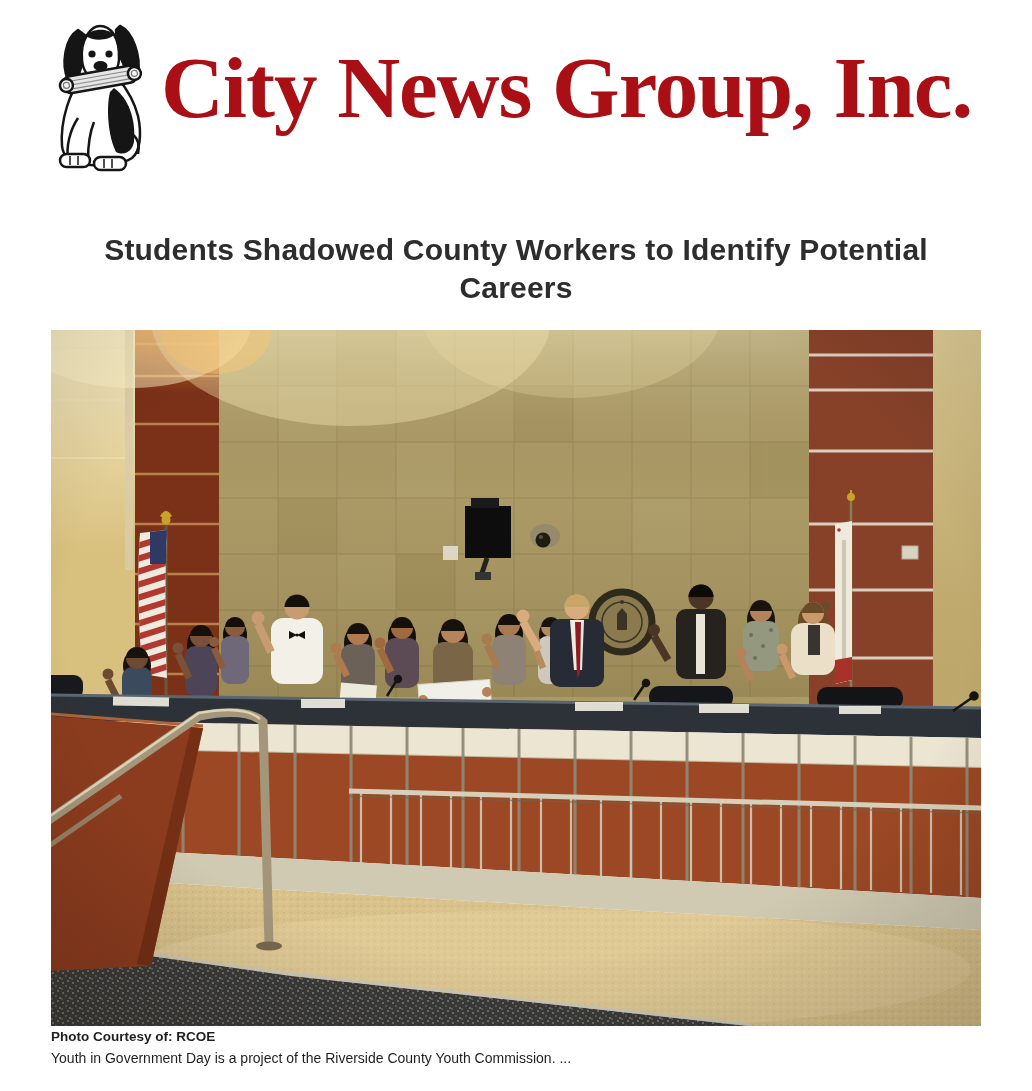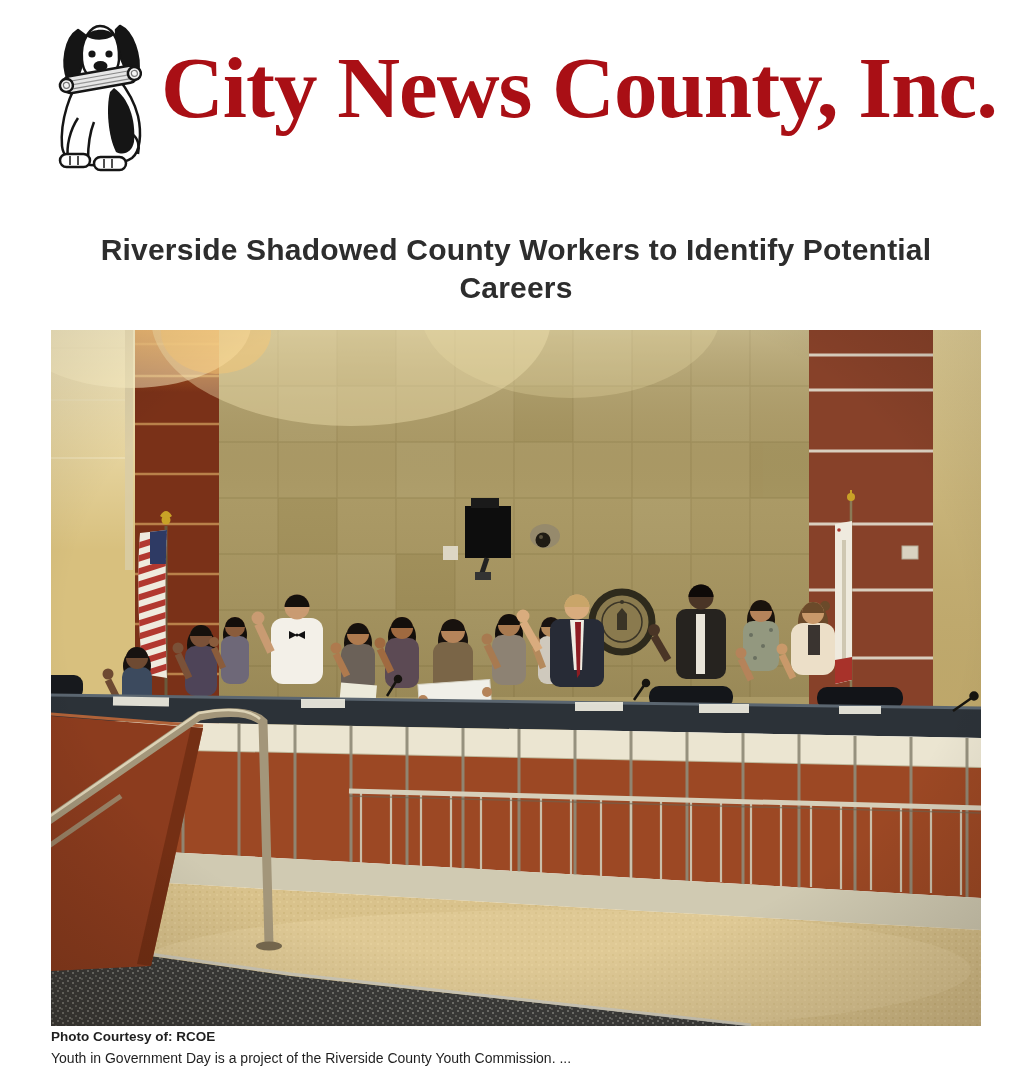--- a/index.html
+++ b/index.html
@@ -50,24 +50,24 @@
         </g>
         <rect x="12" y="140" width="30" height="13" rx="6.5"></rect>
         <rect x="46" y="143" width="32" height="13" rx="6.5"></rect>
         <line x1="22" y1="142" x2="22" y2="151" stroke-width="1.5"></line>
         <line x1="30" y1="142" x2="30" y2="151" stroke-width="1.5"></line>
         <line x1="56" y1="145" x2="56" y2="154" stroke-width="1.5"></line>
         <line x1="64" y1="145" x2="64" y2="154" stroke-width="1.5"></line>
         <path d="M84,120 C90,124 92,132 90,140" fill="none"></path>
       </g>
     </svg>
-    <div class="logo-text">City News County, Inc.</div>
+    <div class="logo-text">City News Group, Inc.</div>
   </div>
 
-  <h1 class="headline">Riverside Shadowed County Workers to Identify Potential Careers</h1>
+  <h1 class="headline">Students Shadowed County Workers to Identify Potential Careers</h1>
 
   <figure class="photo" style="margin:0" role="img" aria-label="Teen students stand in a row behind the dais of county board chambers with right hands raised, flanked by the United States and California flags, wood-paneled dais and stone wall behind them.">
     <svg viewBox="0 0 930 696" preserveAspectRatio="none">
       <defs>
         <linearGradient id="lwallLight" x1="0" y1="0" x2="0" y2="1">
           <stop offset="0" stop-color="#fff7d8" stop-opacity="0.8"></stop>
           <stop offset="0.55" stop-color="#fff7d8" stop-opacity="0"></stop>
         </linearGradient>
         <linearGradient id="rwallShade" x1="0" y1="0" x2="0" y2="1">
           <stop offset="0" stop-color="#f5e7b5" stop-opacity="0.55"></stop>

